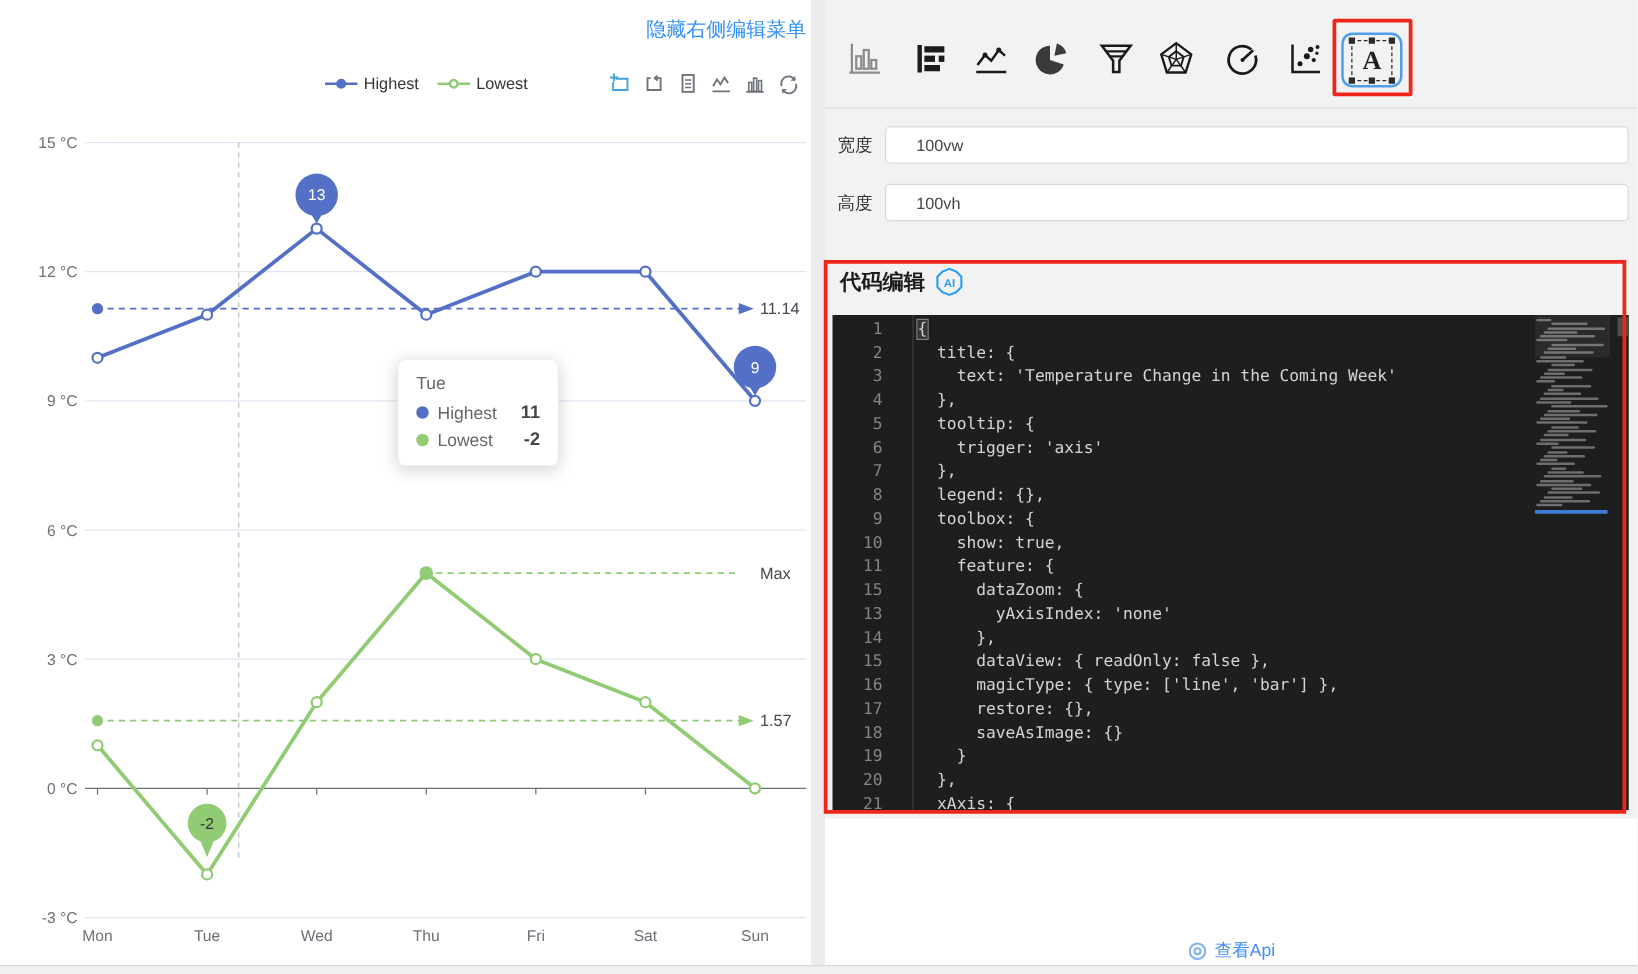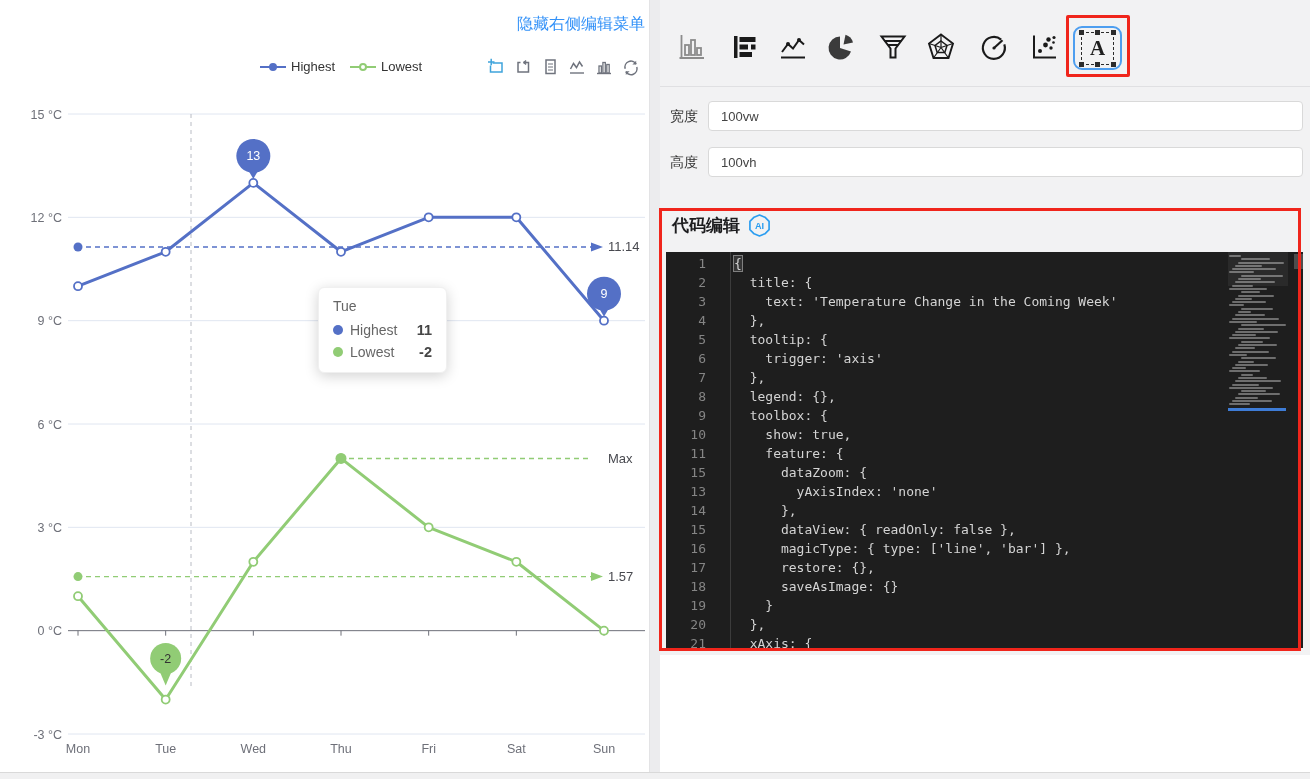--- a/index.html
+++ b/index.html
@@ -47,21 +47,21 @@
   .text-dashed-box { position:relative; width:33px; height:33px; border:1.5px dashed #2b2b2b; display:flex; align-items:center; justify-content:center; }
   .text-dashed-box .glyph-a { font-family:"Liberation Serif", serif; font-weight:bold; font-size:21px; color:#1f1f1f; line-height:1; }
   .handle { position:absolute; width:5px; height:5px; background:#2b2b2b; }
   .h-tl{left:-3px;top:-3px;} .h-tr{right:-3px;top:-3px;} .h-bl{left:-3px;bottom:-3px;} .h-br{right:-3px;bottom:-3px;}
   .h-tm{left:50%;top:-3px;margin-left:-2.5px;} .h-bm{left:50%;bottom:-3px;margin-left:-2.5px;}
   #text-tool-red-box { position:absolute; left:406px; top:15px; width:64px; height:62px; border:3px solid #F0251B; border-radius:2px; pointer-events:none; z-index:6; }
 
   .field-row { position:absolute; left:0; width:650px; }
   .field-label { position:absolute; left:10px; font-size:14px; color:#333; }
   .field-input { position:absolute; left:48px; width:595px; height:30px; border:1px solid #d9d9d9; border-radius:4px;
-    background:#fff; font-size:13px; color:#444; padding:0 12px; font-family:"Liberation Sans", sans-serif; outline:none; }
+    background:#fff; font-size:13px; color:#444; padding:0 24px; font-family:"Liberation Sans", sans-serif; outline:none; }
   #width-row { top:101px; } #width-row .field-label { top:7px; }
   #height-row { top:147px; } #height-row .field-label { top:7px; }
 
   
   #code-editor-header { position:absolute; left:12px; top:213px; display:flex; align-items:center; gap:7px; z-index:7; }
   #code-editor-title { font-size:17px; font-weight:bold; color:#1d1d1f; }
   #ai-badge { width:25px; height:25px; }
   #code-editor { position:absolute; left:6px; top:252px; width:637px; height:396px; background:#1E1E1E; overflow:hidden; z-index:2; }
   #gutter { position:absolute; left:0; top:2px; width:40px; text-align:right; color:#858585;
     font-family:"DejaVu Sans Mono", monospace; font-size:13px; line-height:19px; }
@@ -374,16 +374,23 @@
           <div class="mm-line" style="width: 23px; margin-left: 7px;"></div>
           <div class="mm-line" style="width: 40px; margin-left: 4px;"></div>
           <div class="mm-line" style="width: 21px; margin-left: 1px;"></div>
         </div>
       <div id="mm-selection" style="left:562px; top:156px; position:absolute;"></div>
       <div id="mm-viewport" style="left:562px; position:absolute;"></div>
       <div id="editor-scrollbar-thumb"></div>
     </div>
     <div id="code-editor-red-box"></div>
 
+    <div id="view-api">
+      <svg width="16" height="16" viewBox="0 0 16 16">
+        <circle cx="8" cy="8" r="6.2" fill="none" stroke="#7FB0F5" stroke-width="1.6"></circle>
+        <circle cx="8" cy="8" r="2.4" fill="none" stroke="#7FB0F5" stroke-width="1.6"></circle>
+      </svg>
+      <span>查看Api</span>
+    </div>
   </div>
 
   <div id="bottom-strip"></div>
 </div>
 
 </body></html>

